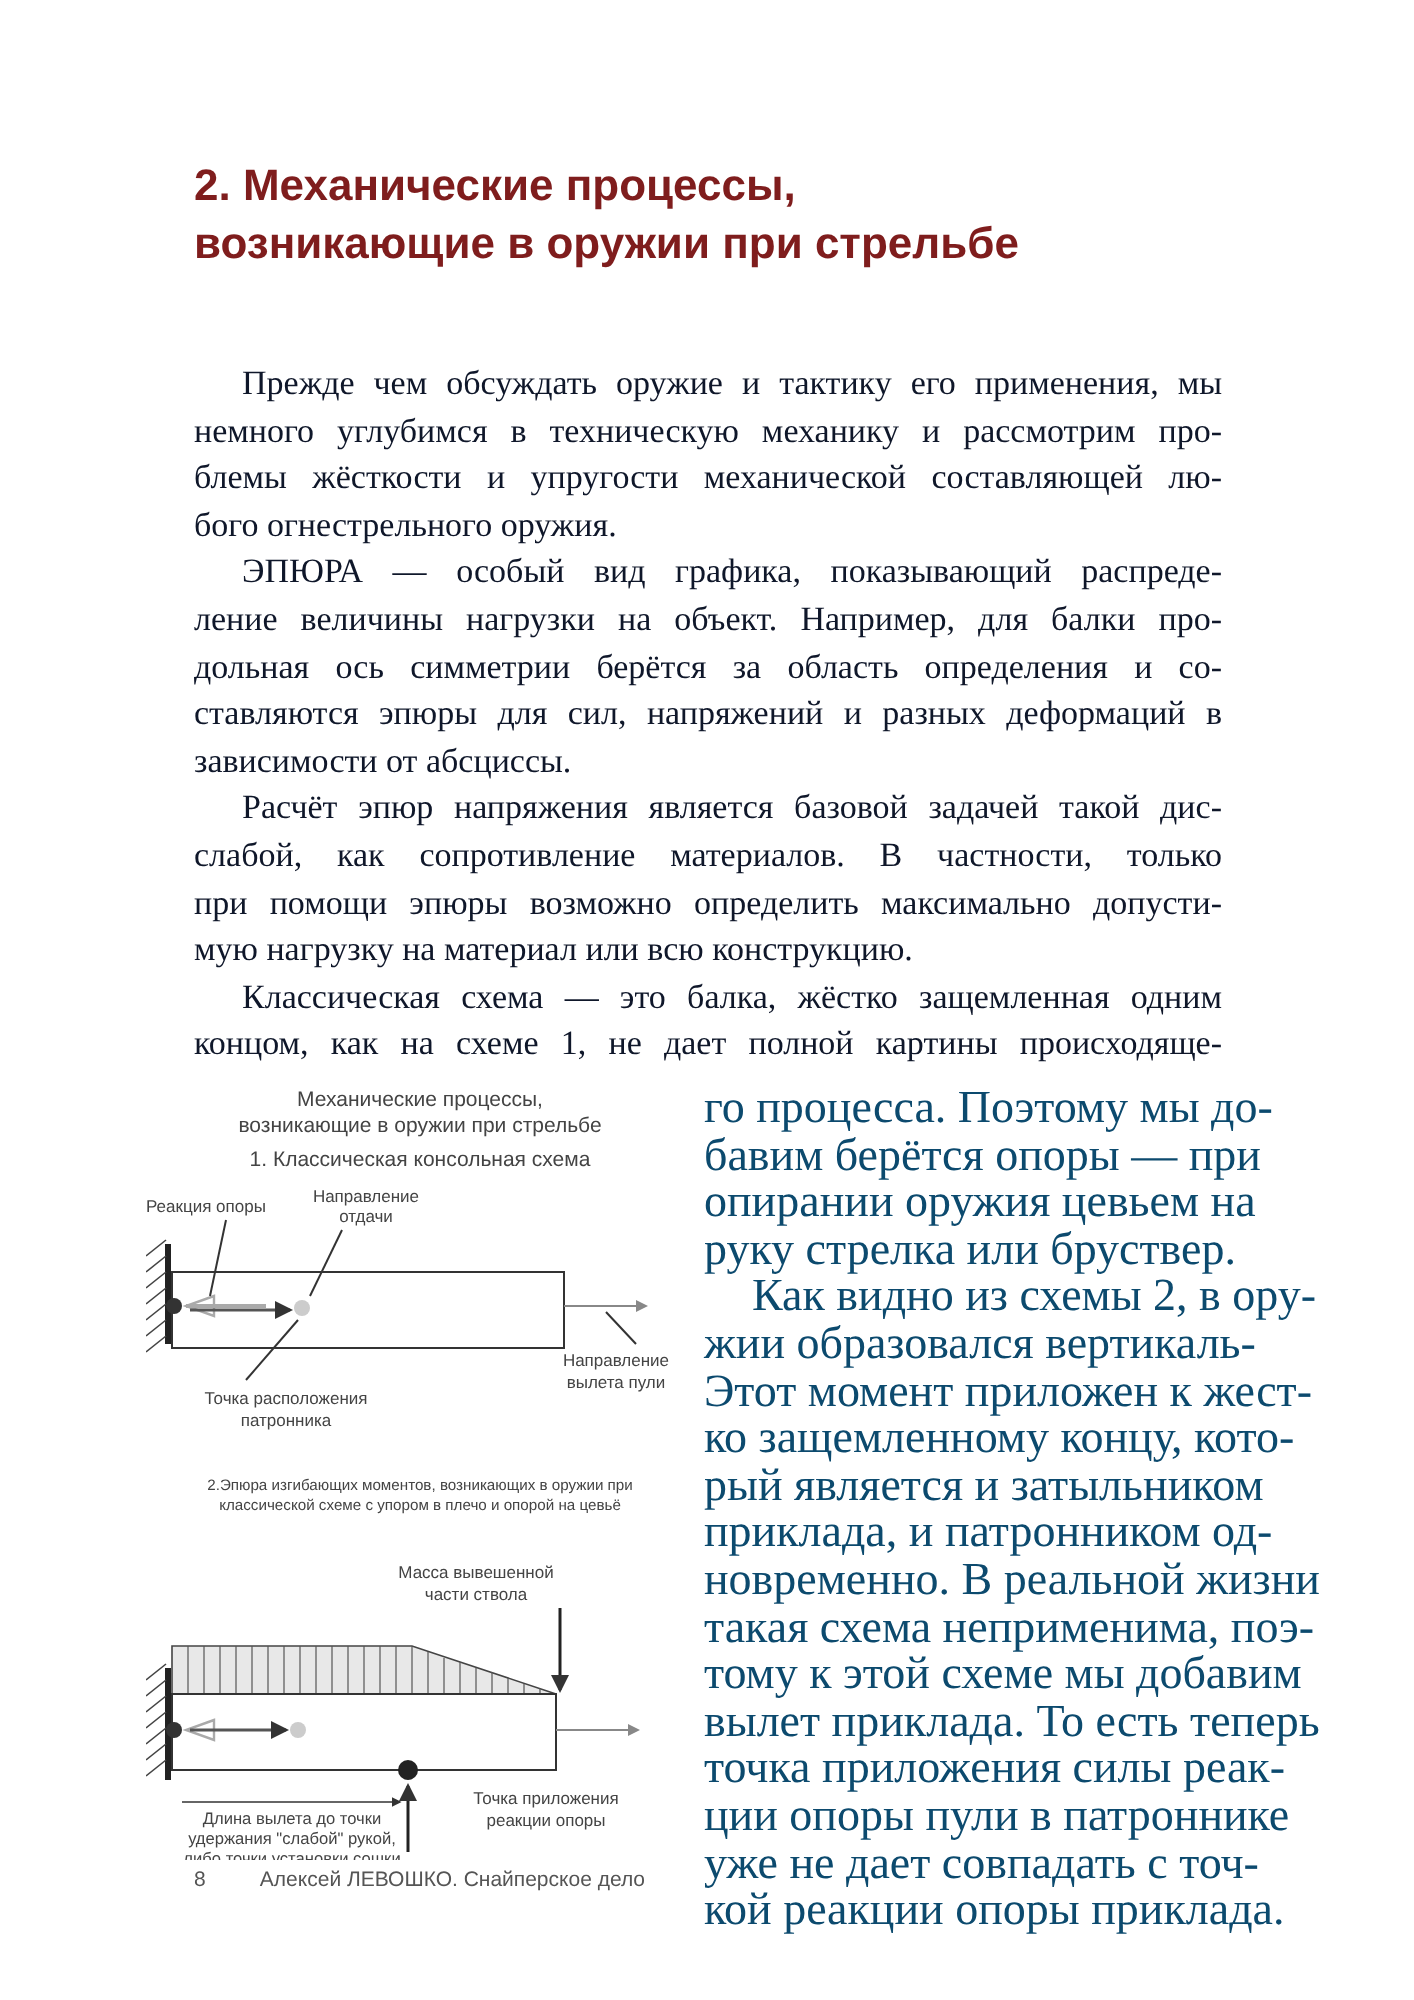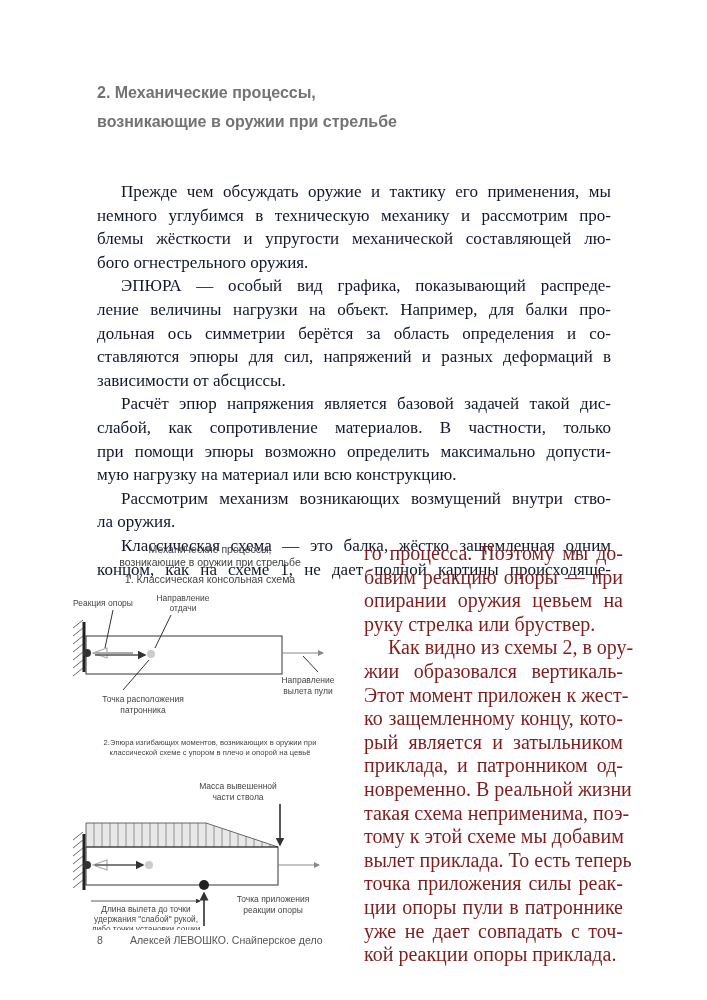--- a/index.html
+++ b/index.html
@@ -3,32 +3,32 @@
 <meta charset="utf-8">
 <style>
   html, body { margin: 0; padding: 0; }
   body {
     width: 707px; height: 1000px; background: #ffffff; position: relative; overflow: hidden;
     font-family: "Liberation Serif", "DejaVu Serif", serif; color: #2b2b2b;
   }
   .heading {
     position: absolute; left: 97px; top: 78px; width: 520px;
     font-family: "Liberation Sans", "DejaVu Sans", sans-serif; font-weight: bold;
-    font-size: 16px; line-height: 29px; color: #737373;
+    font-size: 22px; line-height: 29px; color: #7f1d1d;
   }
   .body-text {
     position: absolute; left: 97px; top: 180px; width: 514px;
     font-size: 17px; line-height: 23.6px; text-align: justify; color: #0f172a;
   }
   .line { display: block; text-align: justify; text-align-last: justify; white-space: nowrap; }
   .line.last { text-align-last: left; }
   .indent { padding-left: 24px; }
   .right-col {
-    position: absolute; left: 364px; top: 542px; width: 259px;
-    font-size: 20px; line-height: 23.6px; color: #7f1d1d;
+    position: absolute; left: 352px; top: 542px; width: 259px;
+    font-size: 23px; line-height: 23.6px; color: #0c4a6e;
   }
   .right-col .line { white-space: nowrap; }
   .diagram { position: absolute; left: 73px; top: 540px; width: 275px; height: 390px; }
   .diagram svg { display: block; }
   .dtext { font-family: "Liberation Sans", "DejaVu Sans", sans-serif; fill: #444; }
   .footer {
     position: absolute; left: 97px; top: 934px; font-family: "Liberation Sans", "DejaVu Sans", sans-serif;
     font-size: 10.5px; color: #555;
   }
   .footer .page-num { display: inline-block; width: 30px; }
@@ -55,32 +55,28 @@
     <span class="line">ставляются эпюры для сил, напряжений и разных деформаций в</span>
     <span class="line last">зависимости от абсциссы.</span>
   </div>
   <div>
     <span class="line indent">Расчёт эпюр напряжения является базовой задачей такой дис-</span>
     <span class="line">слабой, как сопротивление материалов. В частности, только</span>
     <span class="line">при помощи эпюры возможно определить максимально допусти-</span>
     <span class="line last">мую нагрузку на материал или всю конструкцию.</span>
   </div>
   <div>
-    <span class="line indent">Рассмотрим механизм возникающих возмущений внутри ство-</span>
-    <span class="line last">ла оружия.</span>
-  </div>
-  <div>
     <span class="line indent">Классическая схема — это балка, жёстко защемленная одним</span>
     <span class="line">концом, как на схеме 1, не дает полной картины происходяще-</span>
   </div>
 </div>
 
 <div class="right-col">
   <span class="line">го процесса. Поэтому мы до-</span>
-  <span class="line">бавим реакцию опоры — при</span>
+  <span class="line">бавим берётся опоры — при</span>
   <span class="line">опирании оружия цевьем на</span>
   <span class="line last">руку стрелка или бруствер.</span>
   <span class="line indent">Как видно из схемы 2, в ору-</span>
   <span class="line">жии образовался вертикаль-</span>
   <span class="line">Этот момент приложен к жест-</span>
   <span class="line">ко защемленному концу, кото-</span>
   <span class="line">рый является и затыльником</span>
   <span class="line">приклада, и патронником од-</span>
   <span class="line">новременно. В реальной жизни</span>
   <span class="line">такая схема неприменима, поэ-</span>

